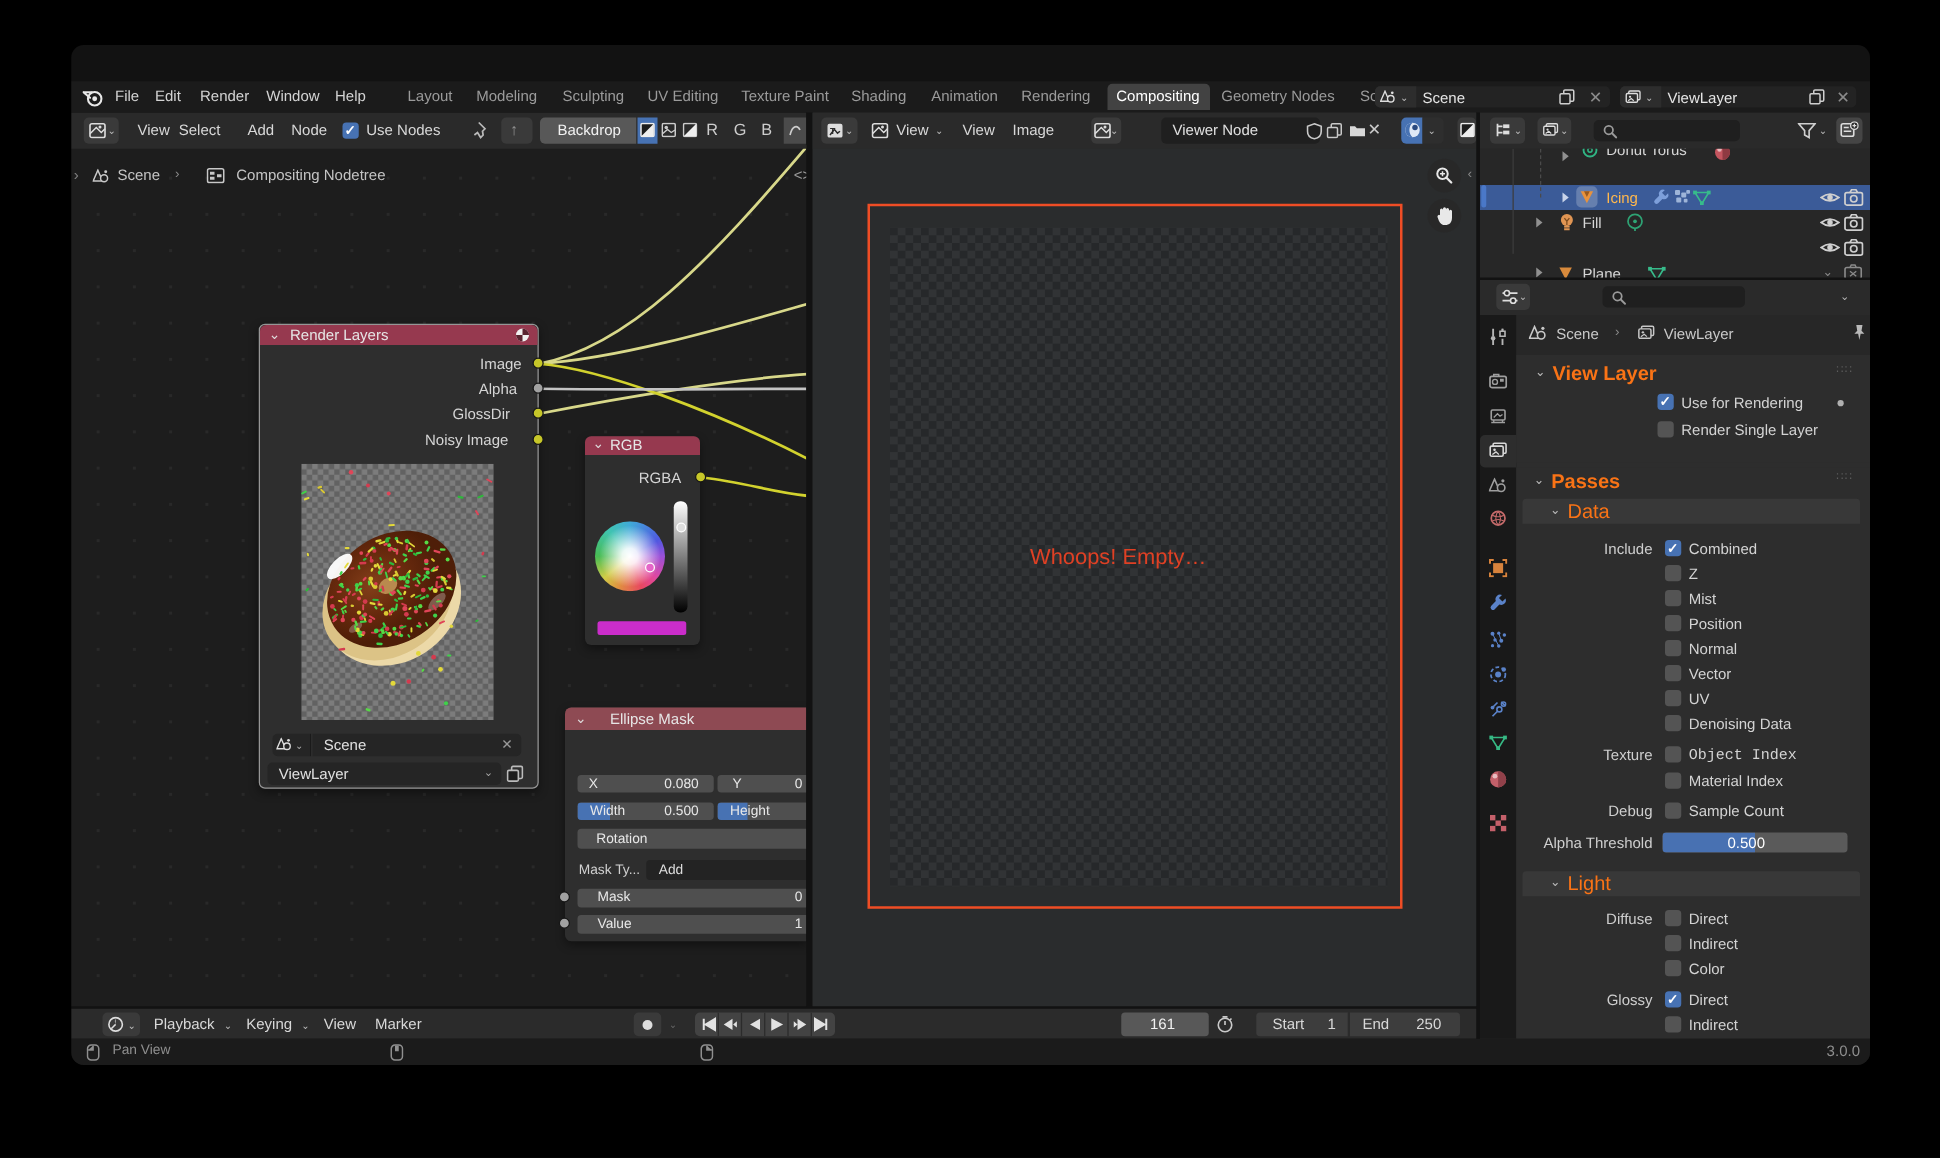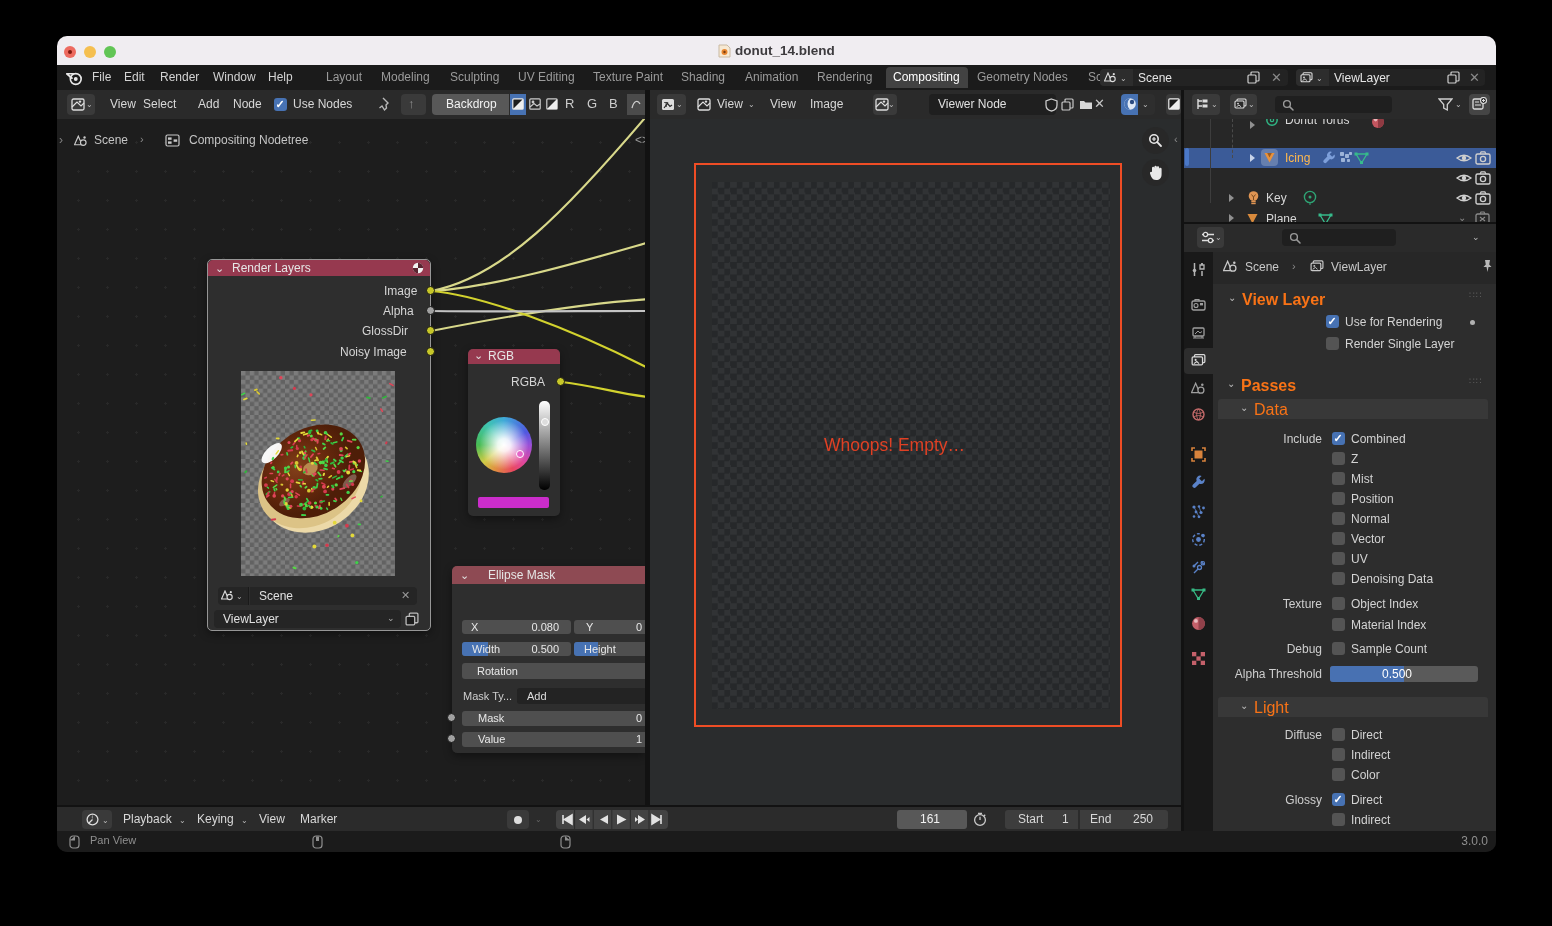--- a/index.html
+++ b/index.html
@@ -38,32 +38,20 @@
 #wheel{background:radial-gradient(circle,#ffffff 0%,rgba(255,255,255,0.9) 16%,rgba(255,255,255,0) 62%),
  conic-gradient(from 0deg,#40aad8,#5058e0 60deg,#9a50d8 90deg,#e048a0 130deg,#e84860 160deg,#e09040 200deg,#d0cc48 230deg,#48bc54 270deg,#40c4b0 320deg,#40aad8 360deg);}
 .eye{position:absolute;width:16px;height:16px;}
 .cam{position:absolute;width:16px;height:16px;}
 .orow{position:absolute;left:0;width:312px;height:20px;font-size:12px;color:#d6d6d6;}
 .tri{position:absolute;width:0;height:0;border-left:5px solid #909090;border-top:4px solid transparent;border-bottom:4px solid transparent;}
 </style>
 </head>
 <body>
 <div id="win">
-  <div id="titlebar">
-    <div class="tl" style="left:7px;background:#ed6a5f;"></div>
-    <div class="abs" style="left:11px;top:14px;width:4px;height:4px;border-radius:50%;background:#801910;"></div>
-    <div class="tl" style="left:27px;background:#f5bf4f;"></div>
-    <div class="tl" style="left:47px;background:#61c555;"></div>
-    <svg class="abs" style="left:661px;top:8px;" width="13" height="14" viewBox="0 0 13 14">
-        <path d="M1 1h8l3 3v9H1z" fill="#f7e9d3" stroke="#c9b9a2" stroke-width="1"></path>
-        <circle cx="6.5" cy="8" r="3" fill="#e8862f"></circle>
-        <circle cx="6.5" cy="8" r="1.2" fill="#7a3d10"></circle>
-      </svg>
-    <div class="tx" style="left:678px;top:7px;font-size:13.5px;font-weight:bold;color:#3d3b3e;">donut_14.blend</div>
-  </div>
   <div id="topbar">
     <svg class="abs" style="left:9px;top:4px;" width="18" height="17" viewBox="0 0 24 22">
         <g fill="none" stroke="#e8e8e8" stroke-width="2.2">
           <circle cx="13" cy="13" r="7.2"></circle>
           <path d="M1 6 L10 6 M1 6 L8 12" stroke-linecap="round"></path>
         </g>
         <circle cx="13" cy="13" r="2.6" fill="#e8e8e8"></circle>
       </svg>
     <div class="menu" style="left:35px;">File</div>
     <div class="menu" style="left:67px;">Edit</div>
@@ -662,30 +650,30 @@
         </svg>
       <svg class="abs" style="left:170px;top:3px;" width="15" height="14" viewBox="0 0 15 14">
           <path d="M2 3 H13 L7.5 12 Z" fill="none" stroke="#37bb8b" stroke-width="1.3"></path>
           <g fill="#37bb8b">
             <rect x="0.5" y="1.5" width="3" height="3"></rect>
             <rect x="11.5" y="1.5" width="3" height="3"></rect>
             <rect x="6" y="10" width="3" height="3"></rect>
           </g>
         </svg>
     </div>
-    <div class="orow" style="top:98px;">
+    <div class="orow" style="top:78px;">
       <div class="tri" style="left:45px;top:6px;"></div>
       <svg class="abs" style="left:62px;top:2px;" width="15" height="16" viewBox="0 0 15 16">
           <circle cx="7.5" cy="6" r="4.8" fill="#e09553"></circle>
           <rect x="5.3" y="10.5" width="4.4" height="1.6" fill="#e09553"></rect>
           <rect x="5.3" y="12.6" width="4.4" height="1.6" fill="#e09553"></rect>
           <path d="M5.5 4.5 L7.5 7 L9.5 4.5 M7.5 7 V10" stroke="#7a4a1e" stroke-width="1" fill="none"></path>
         </svg>
-      <span style="position:absolute;left:82px;top:3px;">Key</span>
-      <svg class="abs" style="left:118px;top:2px;" width="16" height="17" viewBox="0 0 16 17">
+      <span style="position:absolute;left:82px;top:3px;">Fill</span>
+      <svg class="abs" style="left:116px;top:2px;" width="16" height="17" viewBox="0 0 16 17">
           <circle cx="8" cy="7" r="5.6" fill="none" stroke="#2ea374" stroke-width="1.4"></circle>
           <circle cx="8" cy="7" r="1.5" fill="#2ea374"></circle>
           <path d="M8 13.2 V15.6" stroke="#2ea374" stroke-width="1.4" stroke-dasharray="1.5 1.2"></path>
         </svg>
     </div>
     <div class="orow" style="top:118px;height:14px;">
       <div class="tri" style="left:45px;top:6px;"></div>
       <svg class="abs" style="left:62px;top:4px;" width="13" height="13" viewBox="0 0 13 13">
           <path d="M1.5 2 H11.5 L6.5 11.5 Z" fill="#d88a3c"></path>
         </svg>
@@ -907,21 +895,21 @@
     <div class="rlab" style="right:174px;top:208px;">Include</div>
     <div class="chk on" style="left:148px;top:208px;"></div><div class="cblab" style="left:167px;top:208px;">Combined</div>
     <div class="chk" style="left:148px;top:228px;"></div><div class="cblab" style="left:167px;top:228px;">Z</div>
     <div class="chk" style="left:148px;top:248px;"></div><div class="cblab" style="left:167px;top:248px;">Mist</div>
     <div class="chk" style="left:148px;top:268px;"></div><div class="cblab" style="left:167px;top:268px;">Position</div>
     <div class="chk" style="left:148px;top:288px;"></div><div class="cblab" style="left:167px;top:288px;">Normal</div>
     <div class="chk" style="left:148px;top:308px;"></div><div class="cblab" style="left:167px;top:308px;">Vector</div>
     <div class="chk" style="left:148px;top:328px;"></div><div class="cblab" style="left:167px;top:328px;">UV</div>
     <div class="chk" style="left:148px;top:348px;"></div><div class="cblab" style="left:167px;top:348px;">Denoising Data</div>
     <div class="rlab" style="right:174px;top:373px;">Texture</div>
-    <div class="chk" style="left:148px;top:373px;"></div><div class="cblab" style="left:167px;top:373px;">Object Index</div>
+    <div class="chk" style="left:148px;top:373px;"></div><div class="cblab" style="left:167px;top:373px;font-family:Liberation Mono, monospace;">Object Index</div>
     <div class="chk" style="left:148px;top:394px;"></div><div class="cblab" style="left:167px;top:394px;">Material Index</div>
     <div class="rlab" style="right:174px;top:418px;">Debug</div>
     <div class="chk" style="left:148px;top:418px;"></div><div class="cblab" style="left:167px;top:418px;">Sample Count</div>
     <div class="rlab" style="right:174px;top:443px;">Alpha Threshold</div>
     <div class="abs" style="left:146px;top:442px;width:148px;height:16px;background:#5a5a5a;border-radius:3px;overflow:hidden;">
       <div class="abs" style="left:0;top:0;width:74px;height:16px;background:#4871b2;"></div>
       <div class="tx" style="left:52px;top:1px;color:#fff;font-size:12px;">0.500</div>
     </div>
     
     <div class="abs" style="left:34px;top:473px;width:270px;height:20px;background:#383838;border-radius:3px 3px 0 0;"></div>

